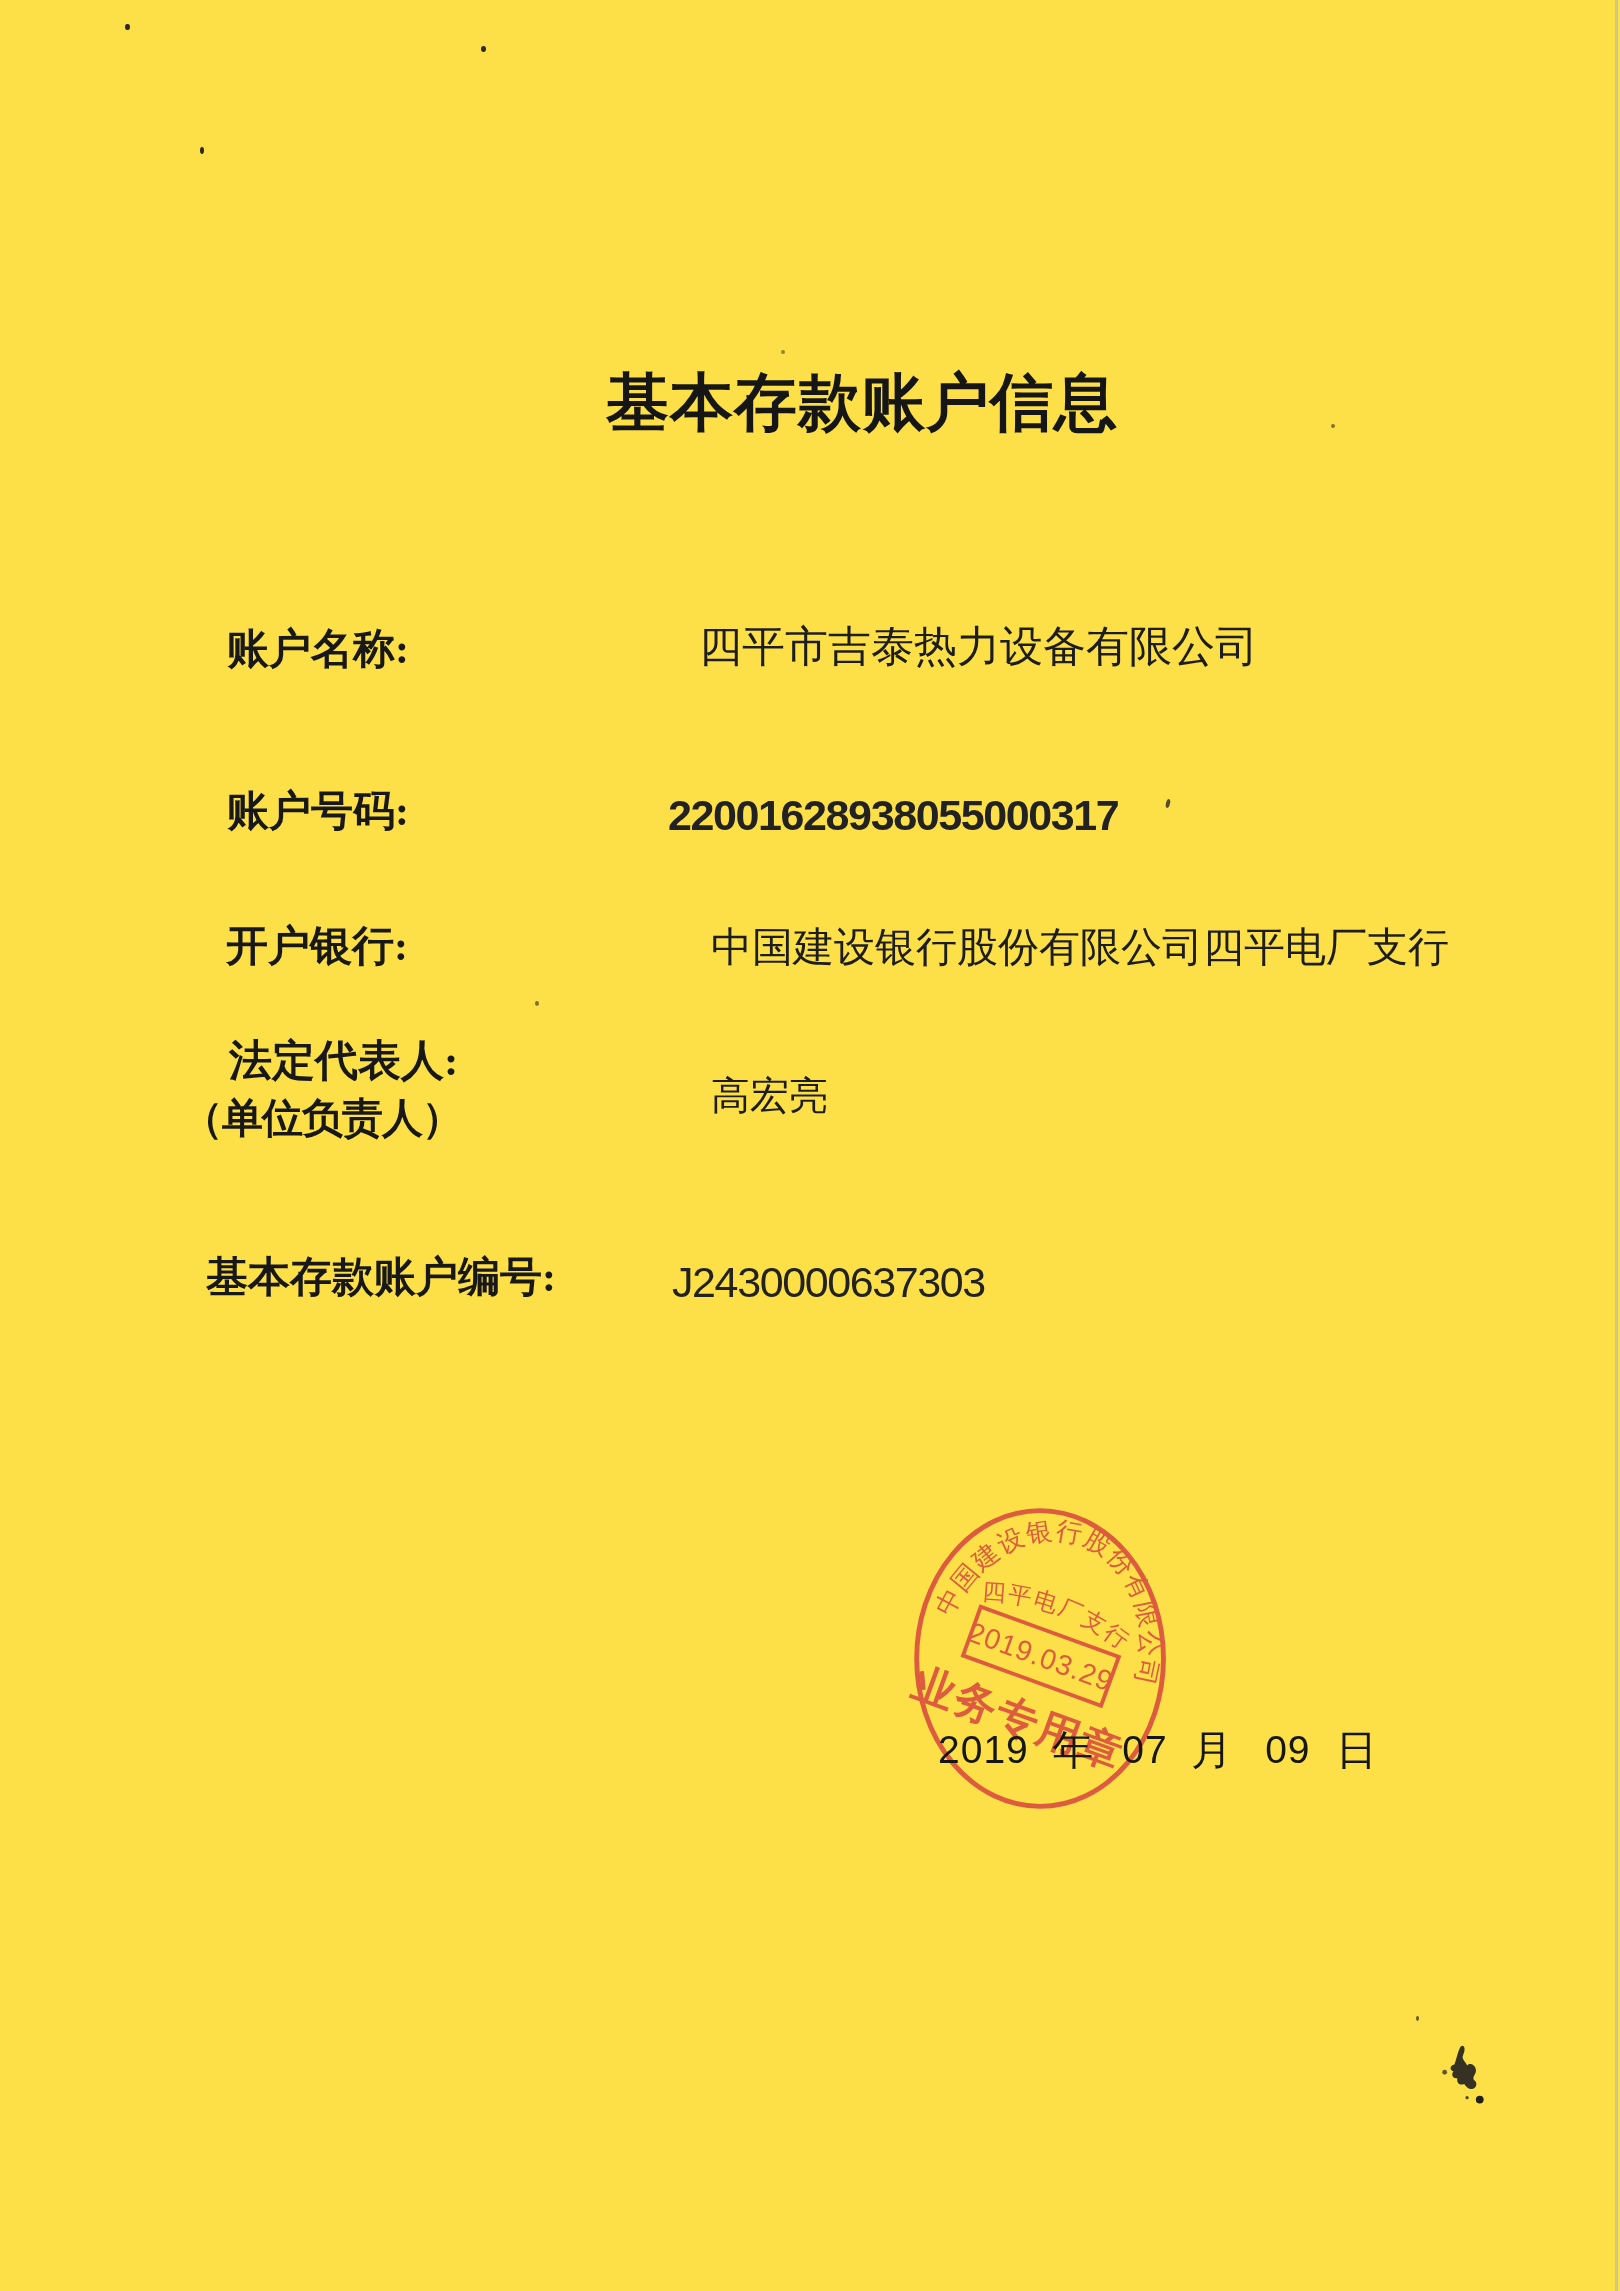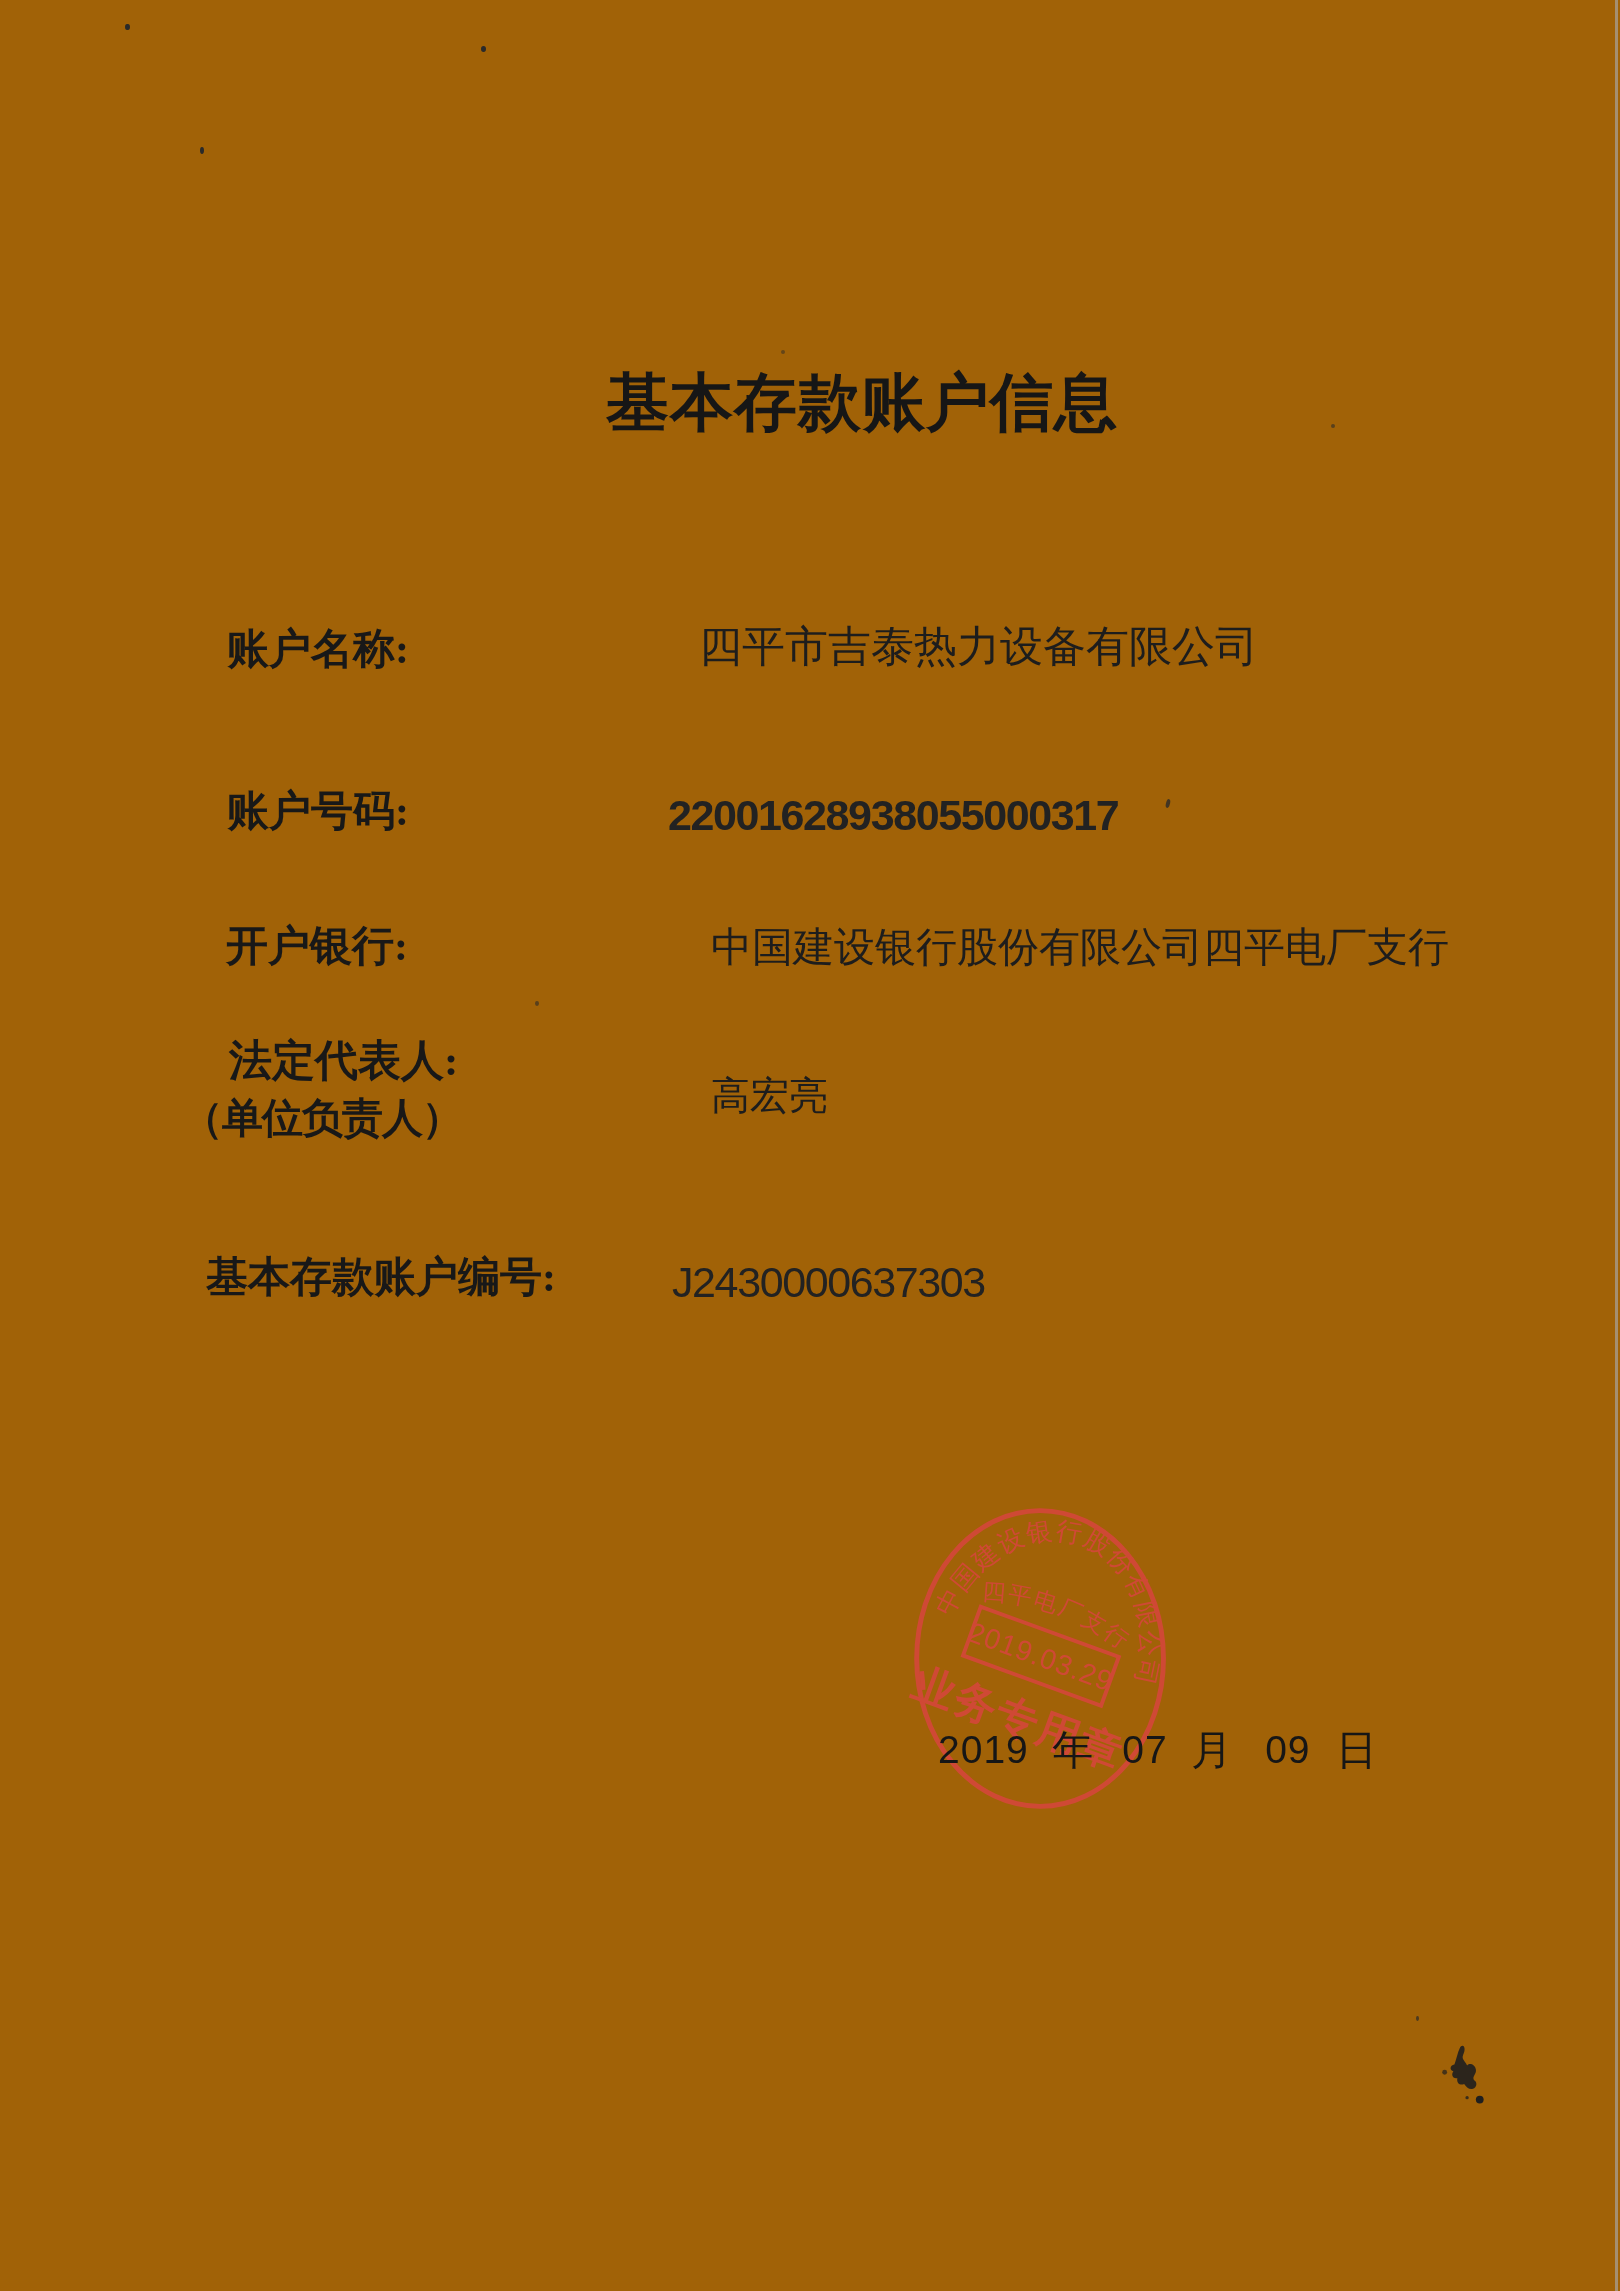--- a/index.html
+++ b/index.html
@@ -1,19 +1,19 @@
 <!DOCTYPE html>
 <html><head>
 <meta charset="utf-8">
 <style>
   html,body{margin:0;padding:0;background:#e8e8e8;}
   .page{
     position:relative;
     width:1620px;height:2292px;
-    background:#a16207;
+    background:#fde047;
     overflow:hidden;
     font-family:"Liberation Serif","DejaVu Serif",serif;
     color:#1b1b1b;
   }
   .abs{position:absolute;white-space:nowrap;line-height:1;}
   .doc-title{
     font-size:63px;font-weight:bold;letter-spacing:1px;
     color:#161616;
   }
   .lbl{font-weight:bold;font-size:42px;color:#181818;}

